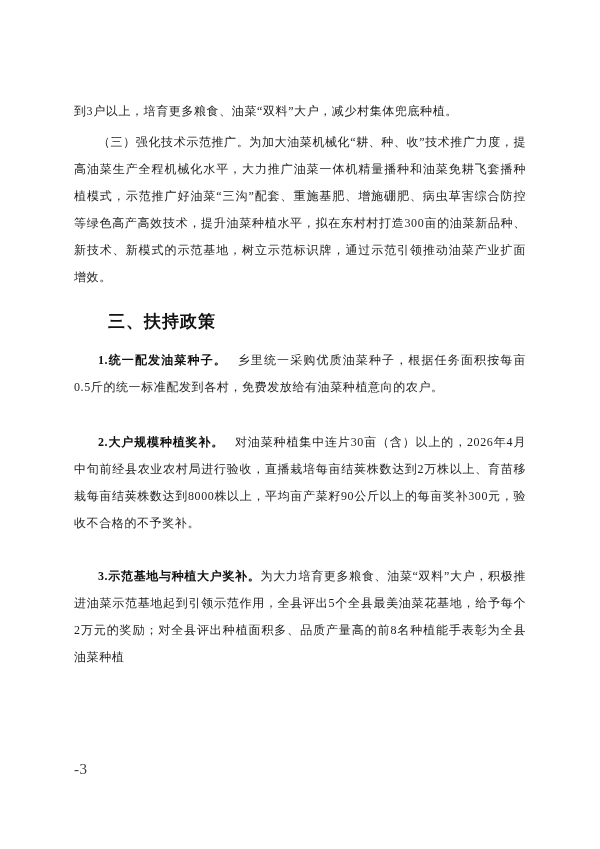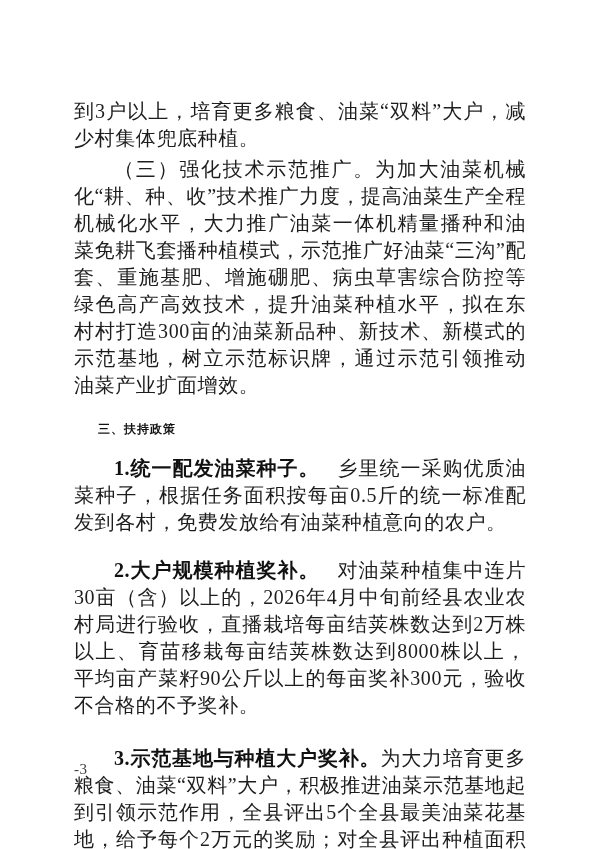--- a/index.html
+++ b/index.html
@@ -17,35 +17,35 @@
     color: #1d1d1d;
   }
   .content {
     position: absolute;
     top: 98px;
     left: 74px;
     width: 452px;
   }
   .para {
     margin: 0;
-    font-size: 20px;
+    font-size: 12px;
     line-height: 27px;
     letter-spacing: 0.6px;
     text-align: justify;
     text-justify: inter-character;
     color: #1d1d1d;
   }
   .indent { text-indent: 2em; }
   .gap-a { margin-top: 4px; }
   .gap-b { margin-top: 12px; }
-  .gap-c { margin-top: 21px; }
+  .gap-c { margin-top: 28px; }
   .gap-d { margin-top: 26px; }
   .heading {
     margin: 17px 0 0 0;
-    font-size: 12px;
+    font-size: 17px;
     line-height: 27px;
     font-weight: bold;
     text-indent: 2em;
     letter-spacing: 1px;
     color: #111111;
     font-family: "Liberation Sans", sans-serif;
   }
   .lead {
     font-weight: bold;
     color: #111111;

